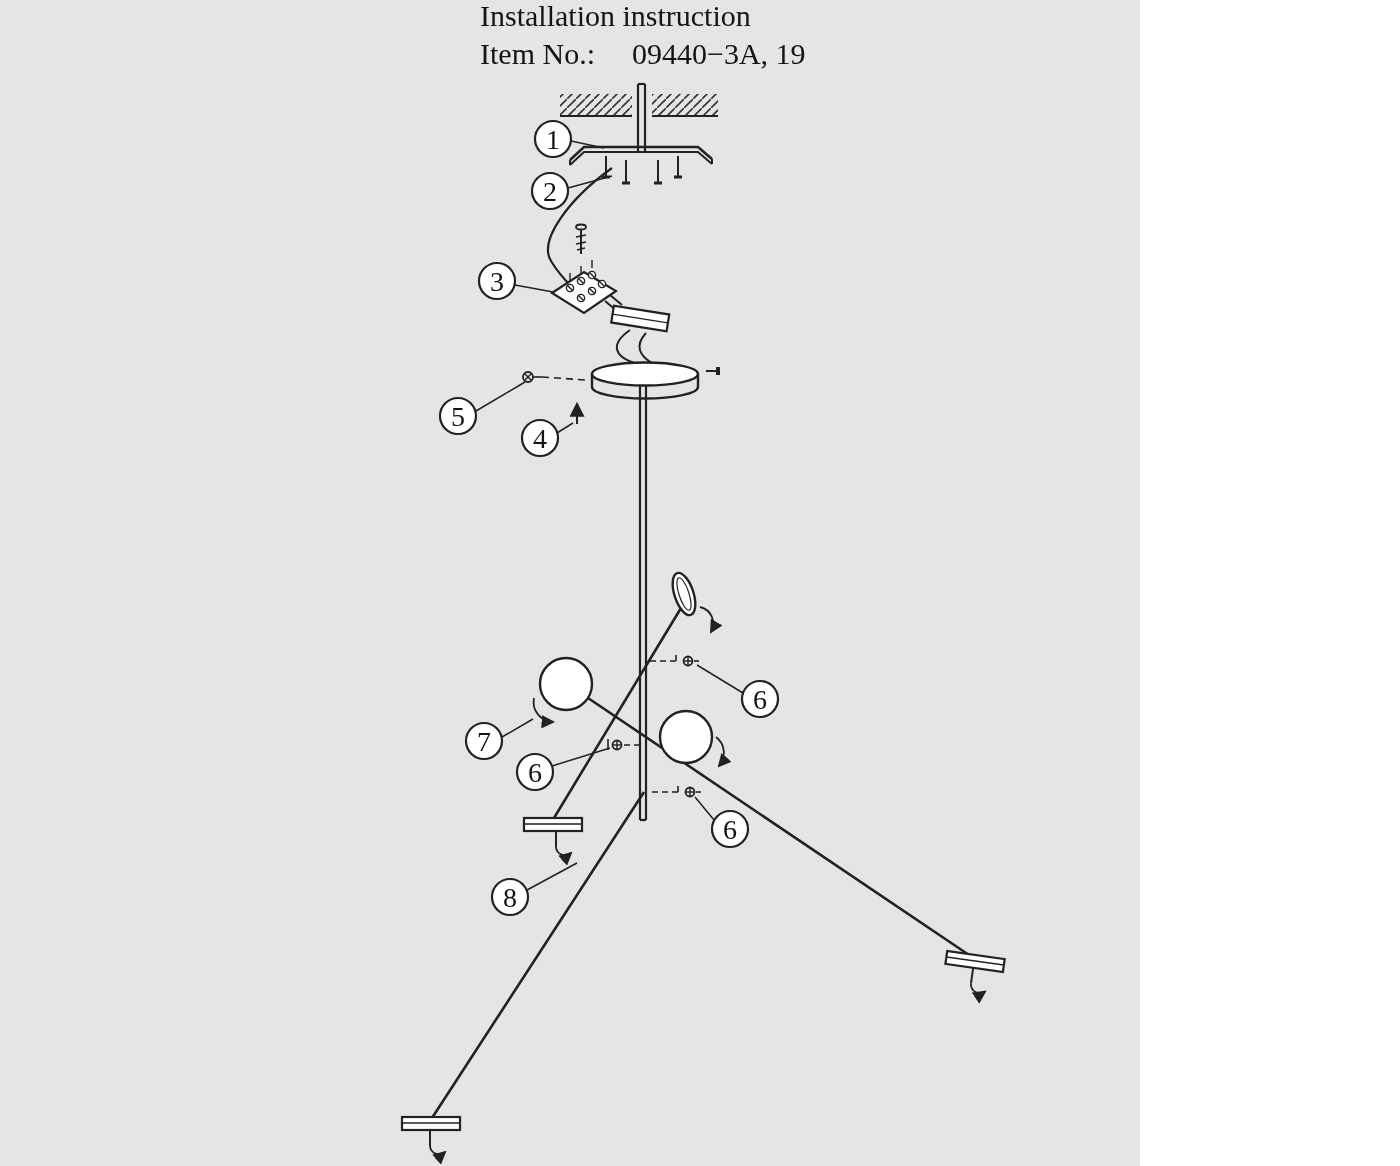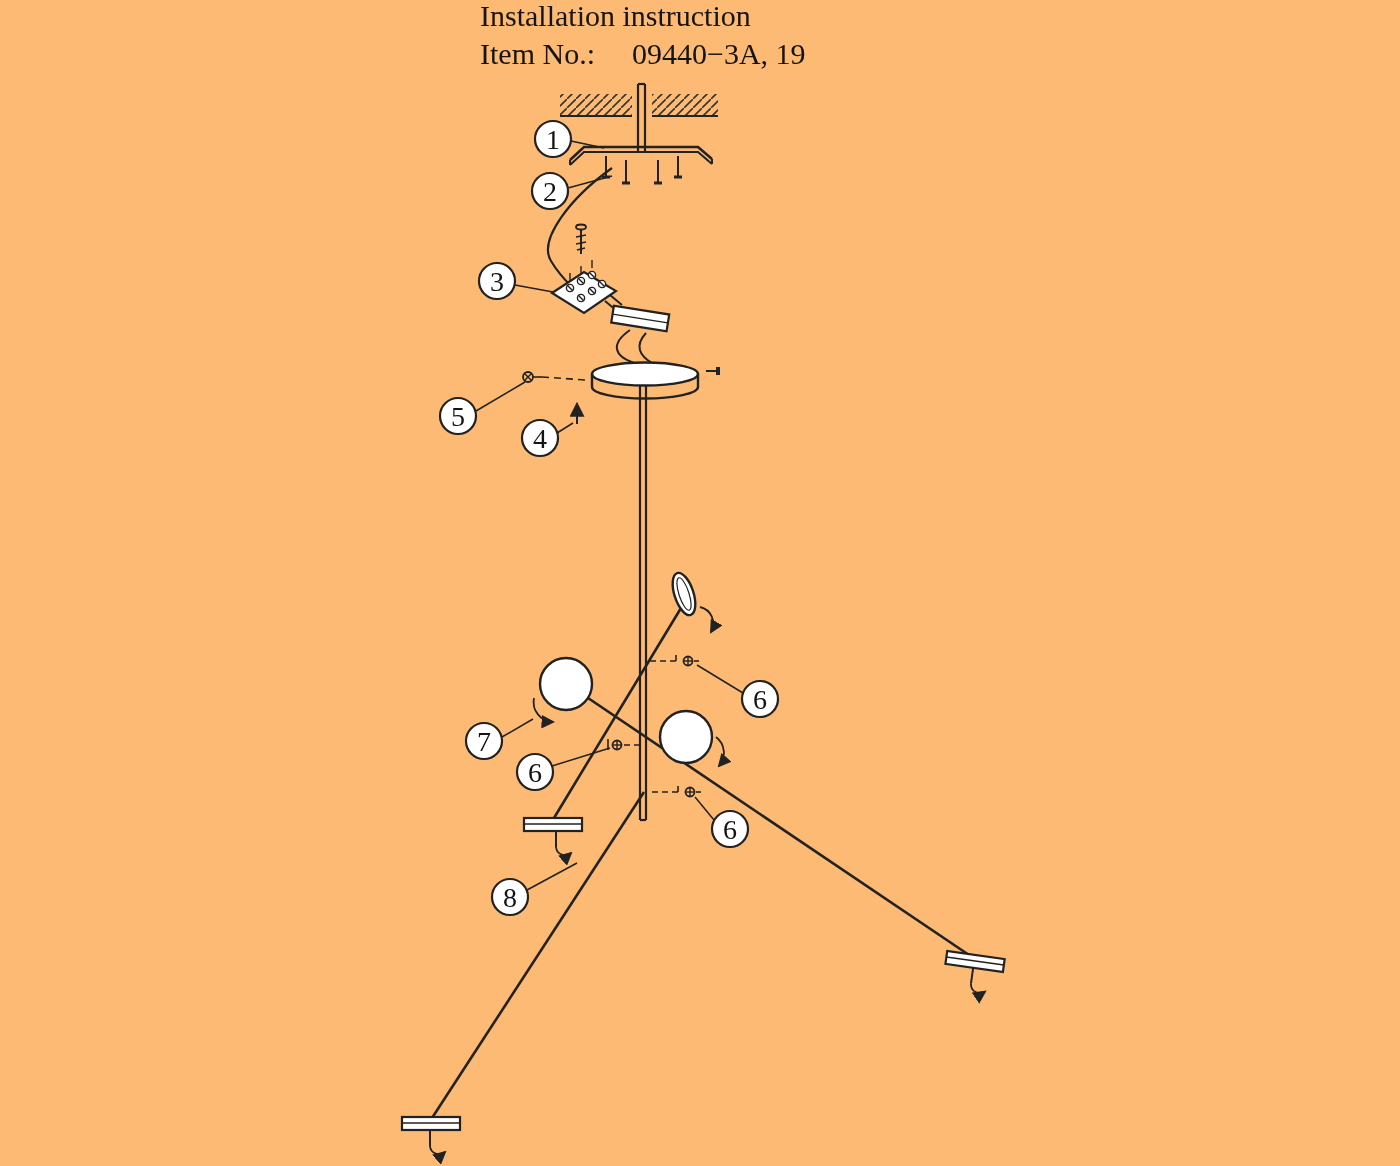--- a/index.html
+++ b/index.html
@@ -6,23 +6,23 @@
     margin: 0;
     padding: 0;
     background: #ffffff;
     width: 1400px;
     height: 1166px;
     overflow: hidden;
     font-family: "Liberation Serif", serif;
   }
   .stage {
     position: relative;
-    width: 1400px;
+    width: 1140px;
     height: 1166px;
-    background: #fdba74;
+    background: #e5e5e5;
   }
   svg { display: block; }
   text {
     font-family: "Liberation Serif", serif;
     fill: #141414;
   }
   .title-text  { font-size: 30px; }
   .callout-num { font-size: 28px; }
   .ink   { stroke: #222222; fill: none; }
   .inkfill { stroke: #222222; fill: #ffffff; }

